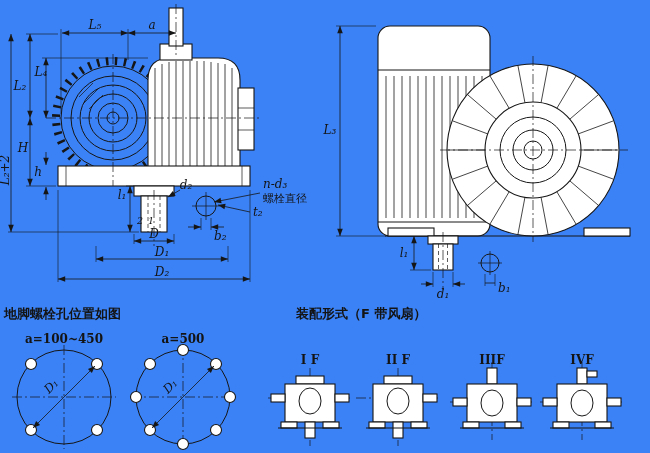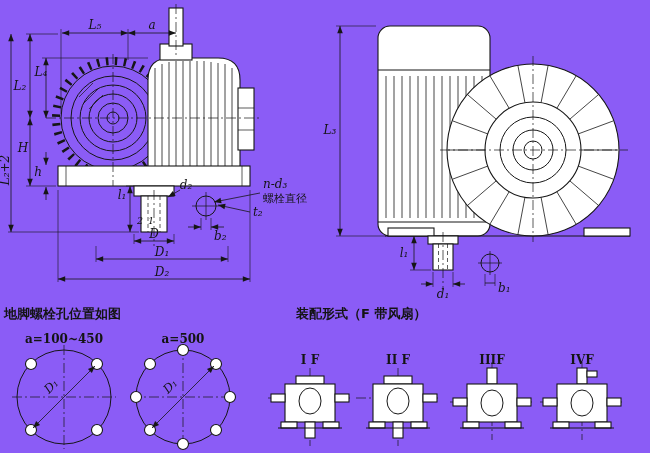--- a/index.html
+++ b/index.html
@@ -1,16 +1,16 @@
 <!DOCTYPE html>
 <html><head>
 <meta charset="utf-8">
 <style>
   html,body{margin:0;padding:0;background:#e9e9e9;}
-  #stage{width:650px;height:453px;background:#8b5cf6;position:relative;overflow:hidden;
+  #stage{width:650px;height:453px;background:#3b82f6;position:relative;overflow:hidden;
          font-family:"DejaVu Serif","DejaVu Sans",serif;}
   svg{display:block;}
   .ln  {stroke:#161616;stroke-width:1;fill:none;}
   .lnF {stroke:#161616;stroke-width:1.1;fill:#ffffff;}
   .rib {stroke:#161616;stroke-width:0.8;fill:none;}
   .thin{stroke:#161616;stroke-width:0.7;fill:none;}
   .cl  {stroke:#161616;stroke-width:0.7;fill:none;stroke-dasharray:10 3 2 3;}
   .dash{stroke:#161616;stroke-width:0.7;fill:none;stroke-dasharray:4 3;}
   .dim {stroke:#161616;stroke-width:0.8;fill:none;}
   .ext {stroke:#161616;stroke-width:0.6;fill:none;}

